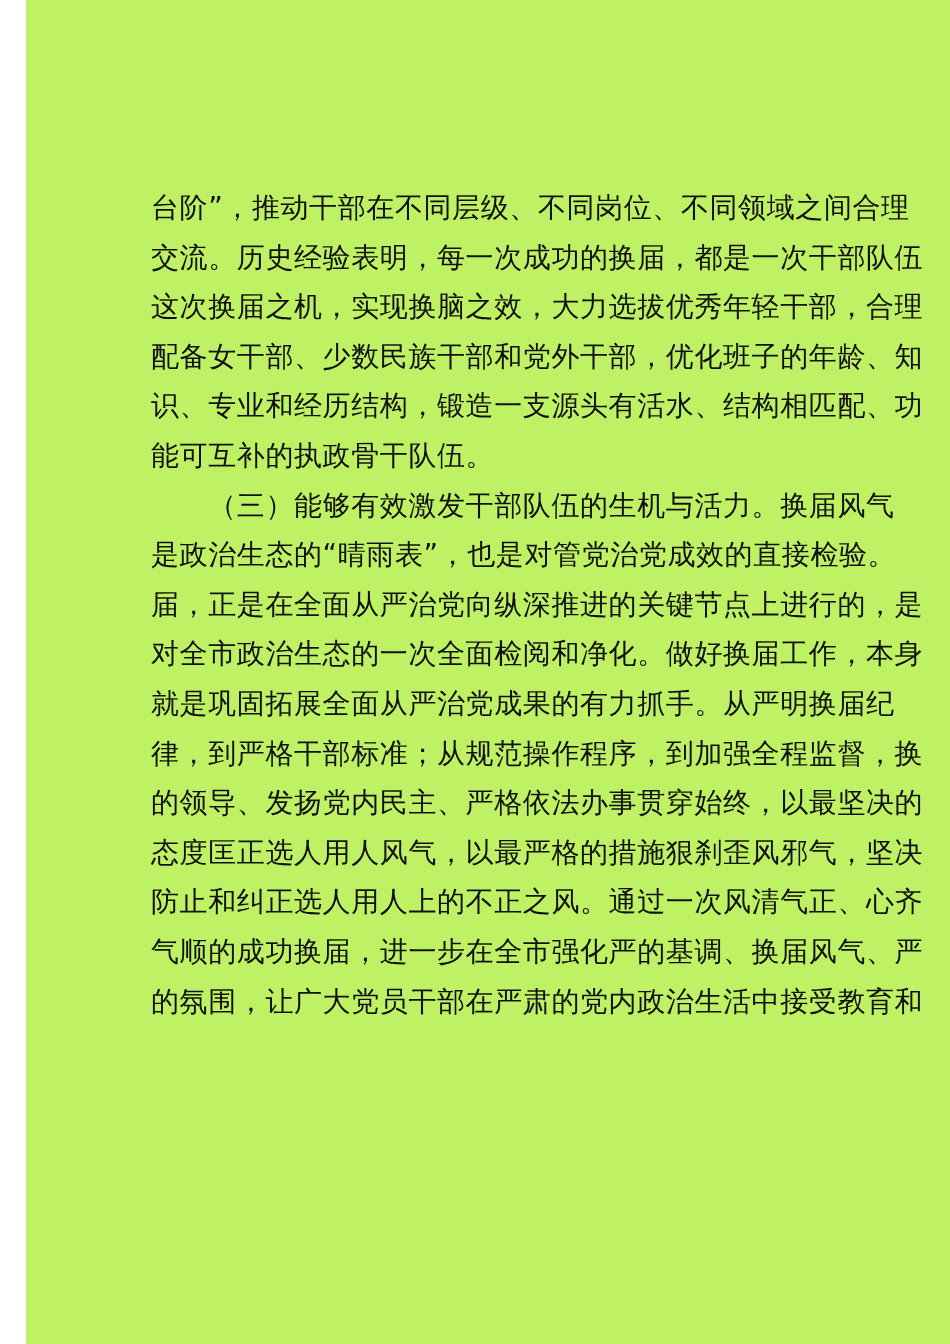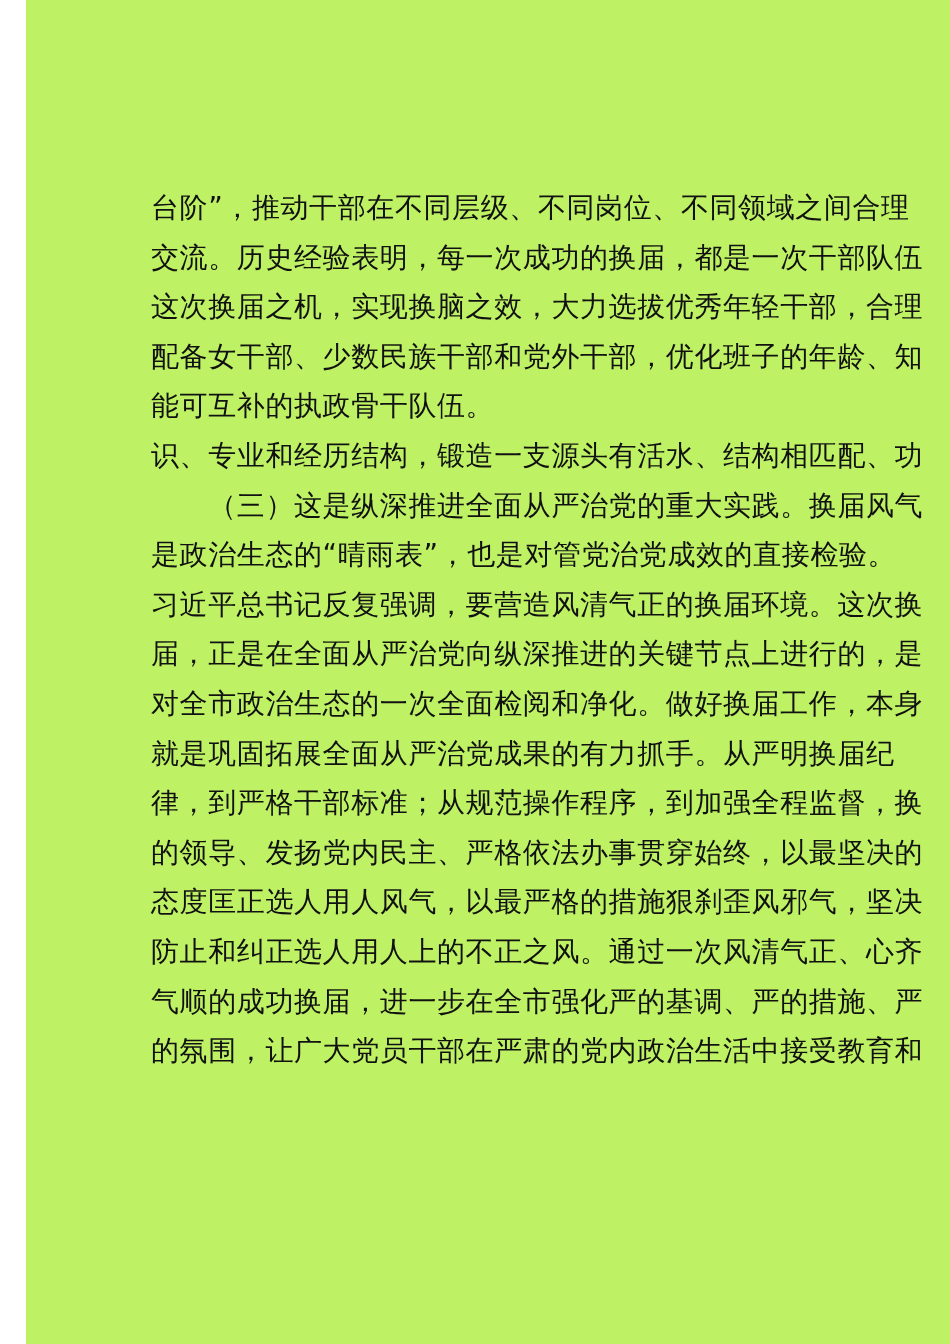--- a/index.html
+++ b/index.html
@@ -44,31 +44,30 @@
 </head>
 <body>
 
 <div class="page">
   <div class="content">
     <div class="paragraph">
       <div class="line">台阶”，推动干部在不同层级、不同岗位、不同领域之间合理</div>
       <div class="line">交流。历史经验表明，每一次成功的换届，都是一次干部队伍</div>
       <div class="line">这次换届之机，实现换脑之效，大力选拔优秀年轻干部，合理</div>
       <div class="line">配备女干部、少数民族干部和党外干部，优化班子的年龄、知</div>
+      <div class="line">识、专业和经历结构，锻造一支源头有活水、结构相匹配、功</div>
       <div class="line">能可互补的执政骨干队伍。</div>
-      <div class="line">识、专业和经历结构，锻造一支源头有活水、结构相匹配、功</div>
     </div>
     <div class="paragraph">
-      <div class="line indent">　　（三）这是纵深推进全面从严治党的重大实践。换届风气</div>
+      <div class="line indent">　　（三）能够有效激发干部队伍的生机与活力。换届风气</div>
       <div class="line">是政治生态的“晴雨表”，也是对管党治党成效的直接检验。</div>
-      <div class="line">习近平总书记反复强调，要营造风清气正的换届环境。这次换</div>
       <div class="line">届，正是在全面从严治党向纵深推进的关键节点上进行的，是</div>
       <div class="line">对全市政治生态的一次全面检阅和净化。做好换届工作，本身</div>
       <div class="line">就是巩固拓展全面从严治党成果的有力抓手。从严明换届纪</div>
       <div class="line">律，到严格干部标准；从规范操作程序，到加强全程监督，换</div>
       <div class="line">的领导、发扬党内民主、严格依法办事贯穿始终，以最坚决的</div>
       <div class="line">态度匡正选人用人风气，以最严格的措施狠刹歪风邪气，坚决</div>
       <div class="line">防止和纠正选人用人上的不正之风。通过一次风清气正、心齐</div>
-      <div class="line">气顺的成功换届，进一步在全市强化严的基调、严的措施、严</div>
+      <div class="line">气顺的成功换届，进一步在全市强化严的基调、换届风气、严</div>
       <div class="line">的氛围，让广大党员干部在严肃的党内政治生活中接受教育和</div>
     </div>
   </div>
 </div>
 
 </body></html>

